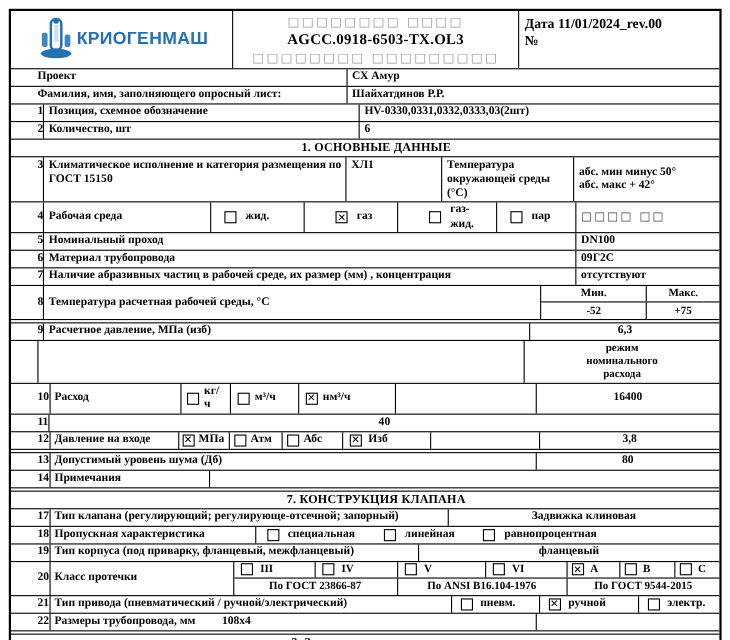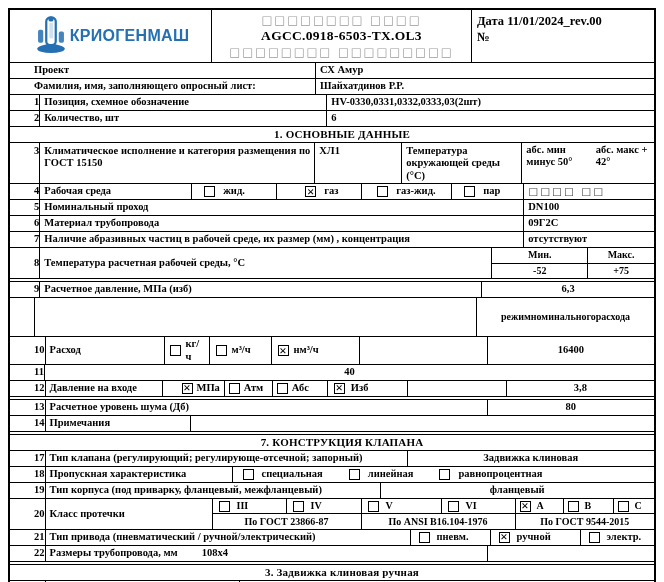--- a/index.html
+++ b/index.html
@@ -8,21 +8,21 @@
   .tbl{border:2px solid #000;display:flex;flex-direction:column;}
   .row{display:flex;align-items:stretch;min-height:15px;}
   .row + .row{border-top:1px solid #000;}
   .sep{min-height:2px;height:2px;}
   .c{border-left:1px solid #000;padding:1px 4px;display:flex;align-items:center;
      box-sizing:border-box;font-size:10.5px;line-height:1.18;}
   .c:first-child{border-left:none;padding-left:24px;}
   .num{flex:0 0 18px;justify-content:center;padding:1px 0;}
   .center{justify-content:center;text-align:center;}
   .top{align-items:flex-start;padding-top:2px;}
-  .vcol{flex-direction:row;align-items:flex-start;justify-content:center;}
+  .vcol{flex-direction:column;align-items:flex-start;justify-content:center;text-align:center;}
   .stack{display:flex;flex-direction:column;border-left:1px solid #000;flex:1;}
   .srow{display:flex;flex:1;}
   .srow + .srow{border-top:1px solid #000;}
   .sc{border-left:1px solid #000;padding:1px 4px;display:flex;align-items:center;
       box-sizing:border-box;font-size:10px;line-height:1.18;}
   .sc:first-child{border-left:none;}
   .sechead{flex:1;justify-content:center;text-align:center;font-size:11px;letter-spacing:.2px;}
   .cb{flex:0 0 11px;width:11px;height:11px;border:1.3px solid #000;display:inline-block;
       position:relative;background:#fff;box-sizing:border-box;}
   .cb.checked::after{content:"×";position:absolute;left:50%;top:50%;
@@ -114,21 +114,21 @@
             <span class="cb"></span>
             <span>жид.</span>
           </span>
       </div>
       <div class="c" style="flex:0 0 85px;padding-left:28px">
         <span class="opt">
             <span class="cb checked"></span>
             <span>газ</span>
           </span>
       </div>
-      <div class="c" style="flex:0 0 90px;padding-left:15px">
+      <div class="c" style="flex:0 0 90px;padding-left:28px">
         <span class="opt">
             <span class="cb"></span>
             <span>газ-жид.</span>
           </span>
       </div>
       <div class="c" style="flex:0 0 72px;padding-left:12px">
         <span class="opt">
             <span class="cb"></span>
             <span>пар</span>
           </span>
@@ -211,21 +211,21 @@
     </div>
 
     <div class="row">
       <div class="c num">11</div>
       <div class="c center" style="flex:1">40</div>
     </div>
 
     <div class="row">
       <div class="c num">12</div>
       <div class="c" style="flex:0 0 117px">Давление на входе</div>
-      <div class="c" style="flex:0 0 43px;padding-left:19px">
+      <div class="c" style="flex:0 0 43px;padding-left:3px">
         <span class="opt" style="gap:4px">
             <span class="cb checked"></span>
             <span>МПа</span>
           </span>
       </div>
       <div class="c" style="flex:0 0 48px;padding-left:4px">
         <span class="opt" style="gap:4px">
             <span class="cb"></span>
             <span>Атм</span>
           </span>
@@ -243,21 +243,21 @@
           </span>
       </div>
       <div class="c" style="flex:0 0 99px"></div>
       <div class="c center" style="flex:1">3,8</div>
     </div>
 
     <div class="row sep"></div>
 
     <div class="row">
       <div class="c num">13</div>
-      <div class="c" style="flex:0 0 442px">Расчетное уровень шума (Дб)</div>
+      <div class="c" style="flex:0 0 442px">Допустимый уровень шума (Дб)</div>
       <div class="c center" style="flex:1">80</div>
     </div>
 
     <div class="row">
       <div class="c num">14</div>
       <div class="c" style="flex:0 0 145px">Примечания</div>
       <div class="c" style="flex:1"></div>
     </div>
 
     <div class="row sep"></div>

